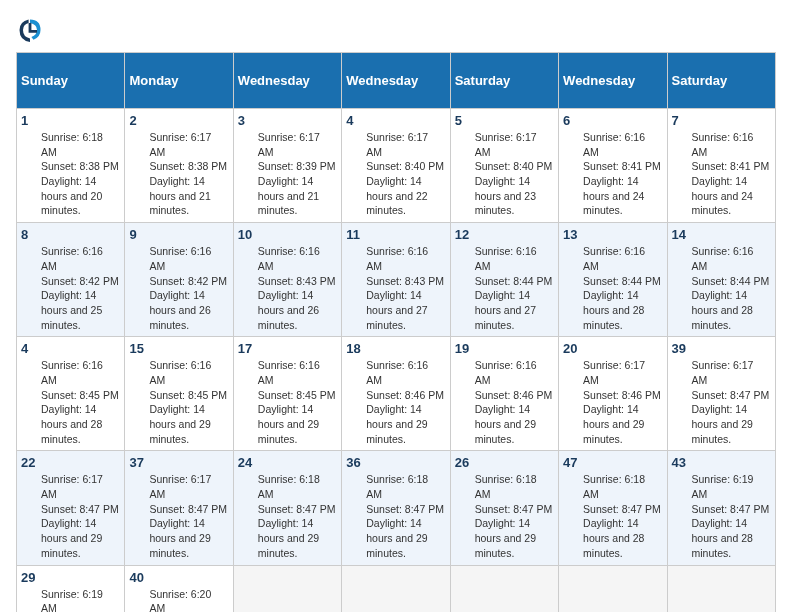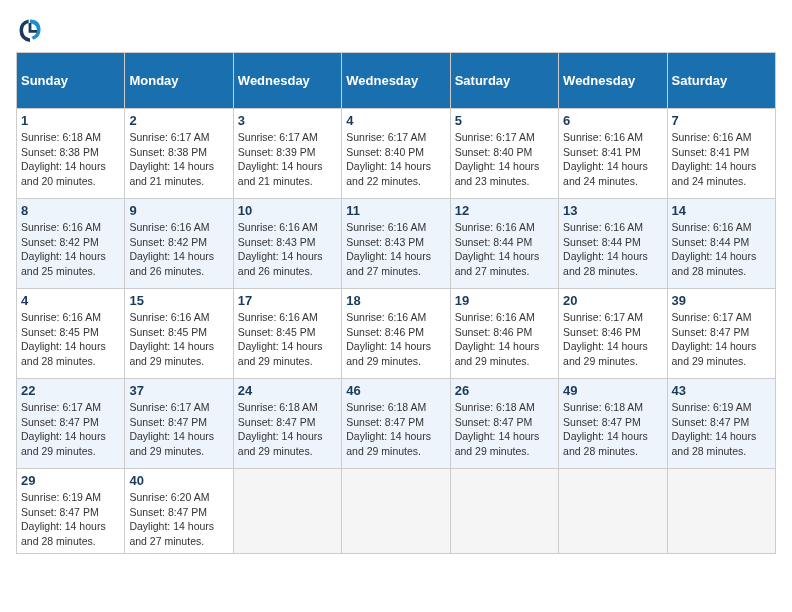--- a/index.html
+++ b/index.html
@@ -75,20 +75,21 @@
       font-size: 13px;
       font-weight: bold;
       color: #1a3a5c;
       display: block;
       margin-bottom: 2px;
     }
     .day-info {
       color: #333;
       line-height: 1.4;
       font-size: 10.5px;
+      margin-left: 20px;
     }
     .empty-cell {
       background: #f5f5f5 !important;
     }
     .row-alt td {
       background: #eef4fb;
     }
   </style>
 </head>
 <body>
@@ -318,37 +319,37 @@
       </td>
         <td>
         <span class="day-num">24</span>
         <div class="day-info">
           Sunrise: 6:18 AM<br>
           Sunset: 8:47 PM<br>
           Daylight: 14 hours and 29 minutes.
         </div>
       </td>
         <td>
-        <span class="day-num">46</span>
+        <span class="day-num">36</span>
         <div class="day-info">
           Sunrise: 6:18 AM<br>
           Sunset: 8:47 PM<br>
           Daylight: 14 hours and 29 minutes.
         </div>
       </td>
         <td>
         <span class="day-num">26</span>
         <div class="day-info">
           Sunrise: 6:18 AM<br>
           Sunset: 8:47 PM<br>
           Daylight: 14 hours and 29 minutes.
         </div>
       </td>
         <td>
-        <span class="day-num">49</span>
+        <span class="day-num">47</span>
         <div class="day-info">
           Sunrise: 6:18 AM<br>
           Sunset: 8:47 PM<br>
           Daylight: 14 hours and 28 minutes.
         </div>
       </td>
         <td>
         <span class="day-num">43</span>
         <div class="day-info">
           Sunrise: 6:19 AM<br>

